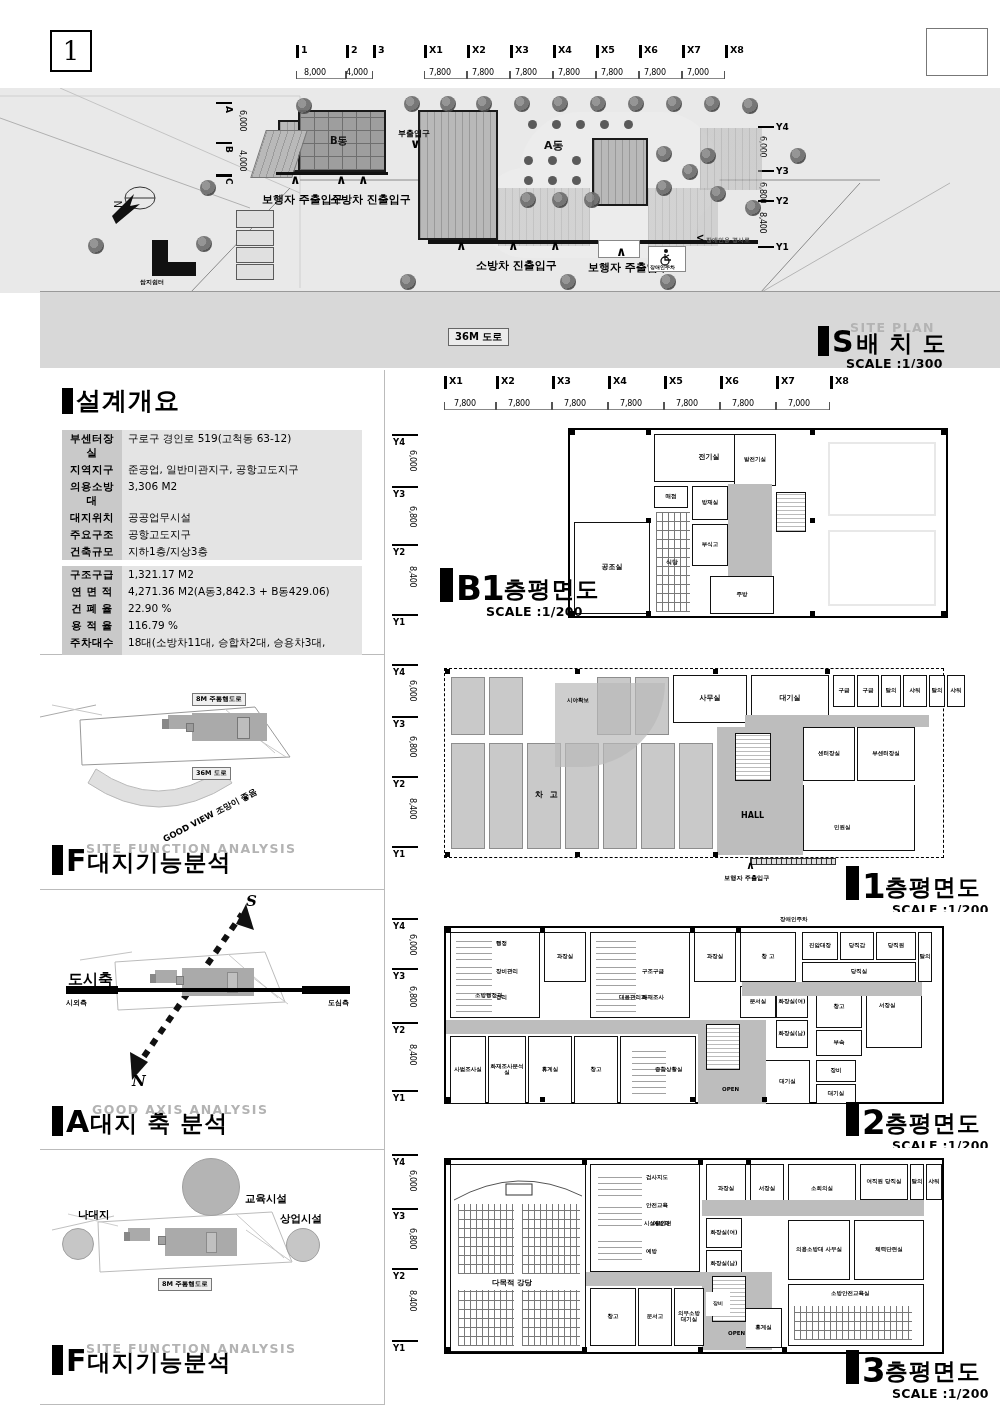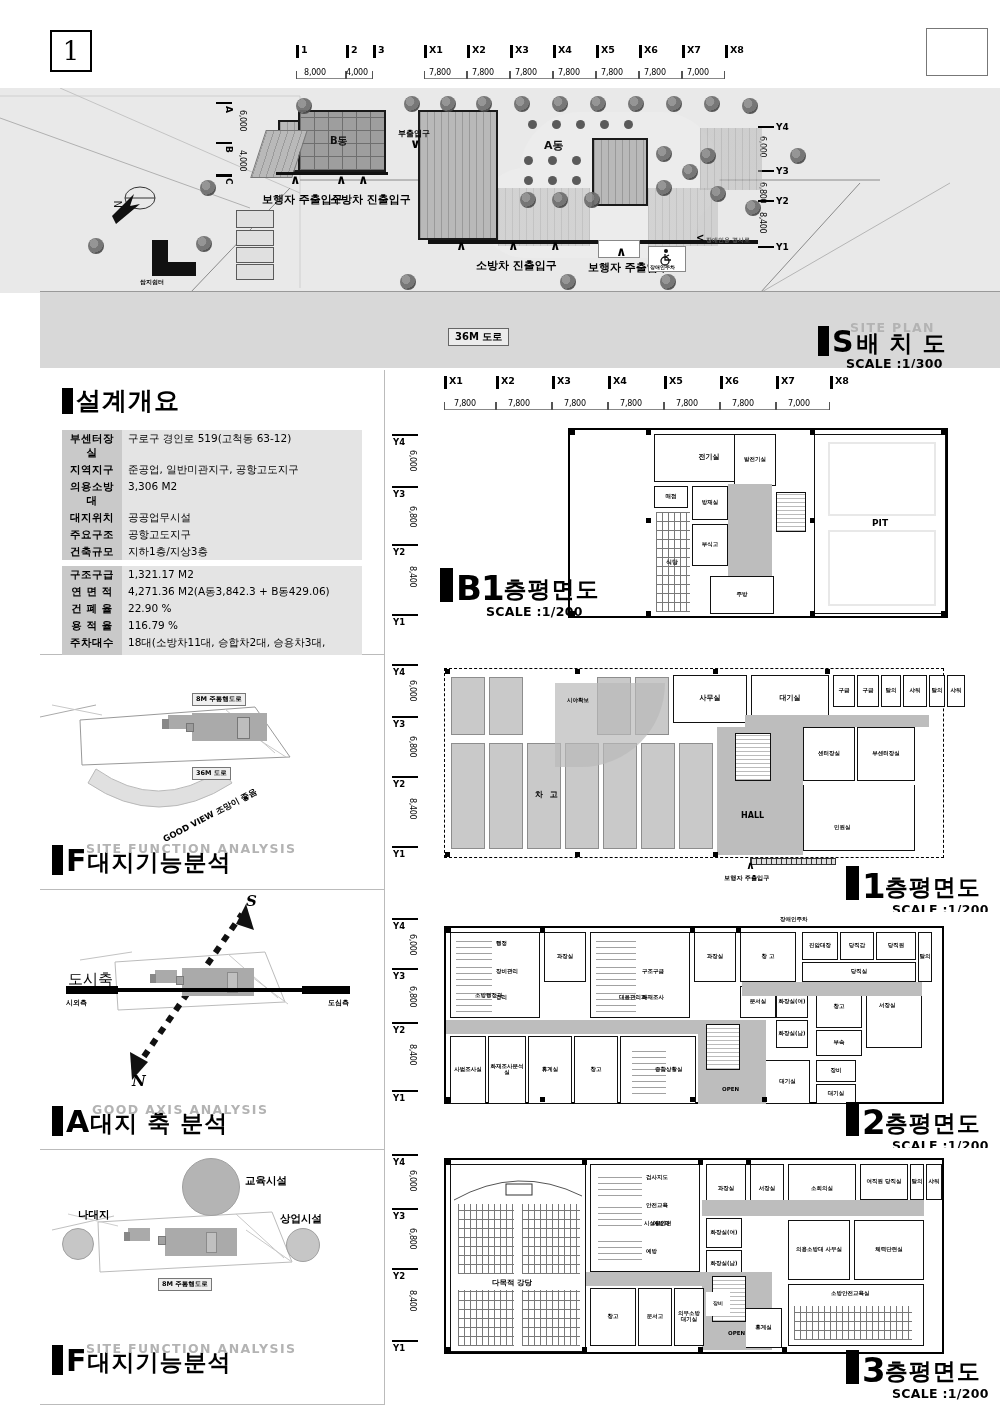--- a/index.html
+++ b/index.html
@@ -112,21 +112,21 @@
   #ana3 { top: 1150px; height: 255px; }
   .mass { position: absolute; background: #aaaaaa; }
   .mass-dk { position: absolute; background: #8f8f8f; border: 1px solid #777; }
   .tagbox {
     position: absolute; font-size: 6.5px; background: #efefef; border: 1px solid #777;
     padding: 1px 3px; white-space: nowrap; font-weight: 600;
   }
   .circ { position: absolute; border-radius: 50%; background: #b4b4b4; border: 1px solid #a0a0a0; }
   .circ-lbl { position: absolute; font-size: 10.5px; font-weight: 700; }
   .axis-bar { position: absolute; background: #000; height: 4px; }
-  .axis-lbl-big { position: absolute; font-size: 15px; font-weight: 400; }
+  .axis-lbl-big { position: absolute; font-size: 15px; font-weight: 700; }
   .axis-lbl-sm { position: absolute; font-size: 7px; font-weight: 700; }
   .ns-lbl { position: absolute; font-size: 15px; font-style: italic; font-family: "DejaVu Serif", serif; font-weight: 700; }
   .goodview {
     position: absolute; font-size: 8.5px; font-weight: 700;
     transform: rotate(-28deg); white-space: nowrap;
   }
 
   
   .fpanel { position: absolute; background: #fff; }
   #fp-b1 { left: 388px; top: 372px; width: 612px; height: 283px; }
@@ -540,21 +540,21 @@
 
 <div id="ana3" class="anapanel panel">
   <svg class="abs" style="left:0;top:0" width="345" height="160">
     <polygon points="58,72 232,62 252,112 60,122" fill="#ffffff" stroke="#bbb" stroke-width="1"></polygon>
     <line x1="12" y1="80" x2="74" y2="66" stroke="#c0c0c0"></line>
     <line x1="28" y1="64" x2="78" y2="76" stroke="#cecece"></line>
     <line x1="196" y1="64" x2="244" y2="108" stroke="#c8c8c8"></line>
     <line x1="206" y1="80" x2="252" y2="112" stroke="#c8c8c8"></line>
   </svg>
   <div class="circ" style="left:142px;top:8px;width:58px;height:58px"></div>
-  <div class="circ-lbl" style="left:205px;top:24px">교육시설</div>
+  <div class="circ-lbl" style="left:205px;top:42px">교육시설</div>
   <div class="circ" style="left:246px;top:78px;width:34px;height:34px;background:#c6c6c6"></div>
   <div class="circ-lbl" style="left:240px;top:62px">상업시설</div>
   <div class="circ" style="left:22px;top:78px;width:32px;height:32px;background:#c6c6c6"></div>
   <div class="circ-lbl" style="left:38px;top:58px">나대지</div>
 
   <div class="mass" style="left:125px;top:78px;width:72px;height:28px"></div>
   <div class="abs" style="left:166px;top:82px;width:11px;height:21px;background:#c0c0c0;border:1px solid #8b8b8b"></div>
   <div class="mass" style="left:88px;top:78px;width:22px;height:13px"></div>
   <div class="abs" style="left:84px;top:82px;width:6px;height:9px;background:#888"></div>
   <div class="abs" style="left:118px;top:86px;width:8px;height:9px;background:#a2a2a2;border:1px solid #7a7a7a"></div>
@@ -649,20 +649,23 @@
         <div class="ylbl">Y2</div>
       </div>
     <div class="ydim" style="top:132px">8,400</div>
     <div class="ygrid" style="top:180px">
         <div class="ytick"></div>
         <div class="ylbl">Y1</div>
       </div>
   </div>
 
   <div class="plan-area" style="left:180px;top:56px;width:380px;height:190px">
+    <div class="room" style="left:4px;top:92px;width:76px;height:92px">
+        <span>공조실</span>
+      </div>
     <div class="room" style="left:84px;top:4px;width:110px;height:48px">
         <span>전기실</span>
       </div>
     <div class="room tiny" style="left:84px;top:56px;width:34px;height:22px">
         <span>매점</span>
       </div>
     <div class="room tiny" style="left:122px;top:56px;width:36px;height:34px">
         <span>방재실</span>
       </div>
     <div class="room tiny" style="left:122px;top:94px;width:36px;height:42px">
@@ -673,23 +676,20 @@
       </div>
     <div class="room nb" style="left:84px;top:80px;width:36px;height:104px;font-size:6px">
         <span>식당</span>
       </div>
     <div class="seatrows" style="left:86px;top:82px;width:34px;height:100px"></div>
     <div class="room tiny" style="left:140px;top:146px;width:64px;height:38px">
         <span>주방</span>
       </div>
     <div class="corridor" style="left:158px;top:54px;width:44px;height:92px"></div>
     <div class="stair" style="left:206px;top:62px;width:30px;height:40px"></div>
-    <div class="room" style="left:244px;top:4px;width:132px;height:180px;font-size:9px">
-        <span>PIT</span>
-      </div>
     <div class="pitbox" style="left:258px;top:12px;width:108px;height:74px"></div>
     <div class="pitbox" style="left:258px;top:100px;width:108px;height:76px"></div>
     <div class="colmark" style="left:0;top:0"></div>
       <div class="colmark" style="right:0;top:0"></div>
     <div class="colmark" style="left:0;bottom:0"></div>
       <div class="colmark" style="right:0;bottom:0"></div>
     <div class="colmark" style="left:76px;top:0"></div>
       <div class="colmark" style="left:76px;bottom:0"></div>
     <div class="colmark" style="left:76px;top:88px"></div>
       <div class="colmark" style="left:240px;top:88px"></div>

